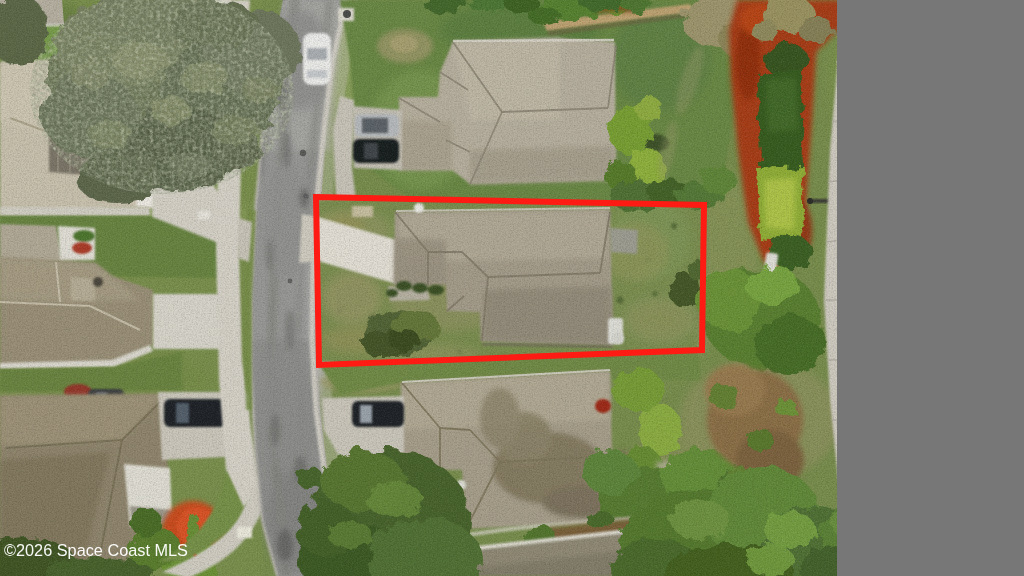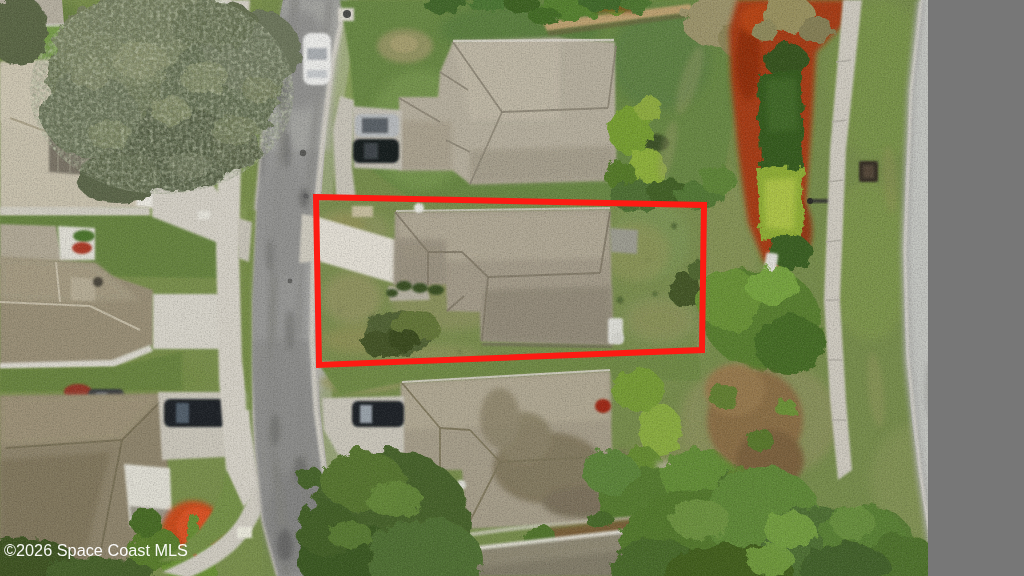--- a/index.html
+++ b/index.html
@@ -1,16 +1,16 @@
 <!DOCTYPE html>
 <html><head>
 <meta charset="utf-8">
 <style>
 html,body{margin:0;padding:0;background:#777;}
-#stage{width:928px;height:576px;position:relative;overflow:hidden;font-family:"Liberation Sans",sans-serif;}
+#stage{width:837px;height:576px;position:relative;overflow:hidden;font-family:"Liberation Sans",sans-serif;}
 svg{display:block;filter:saturate(1.1) brightness(0.99) contrast(1.04) hue-rotate(2deg);}
 </style>
 </head>
 <body>
 <div id="stage">
 <svg width="1024" height="576" viewBox="0 0 1024 576">
 <defs>
 <filter id="b1" x="-20%" y="-20%" width="140%" height="140%">
           <feGaussianBlur stdDeviation="1"></feGaussianBlur>
         </filter>

